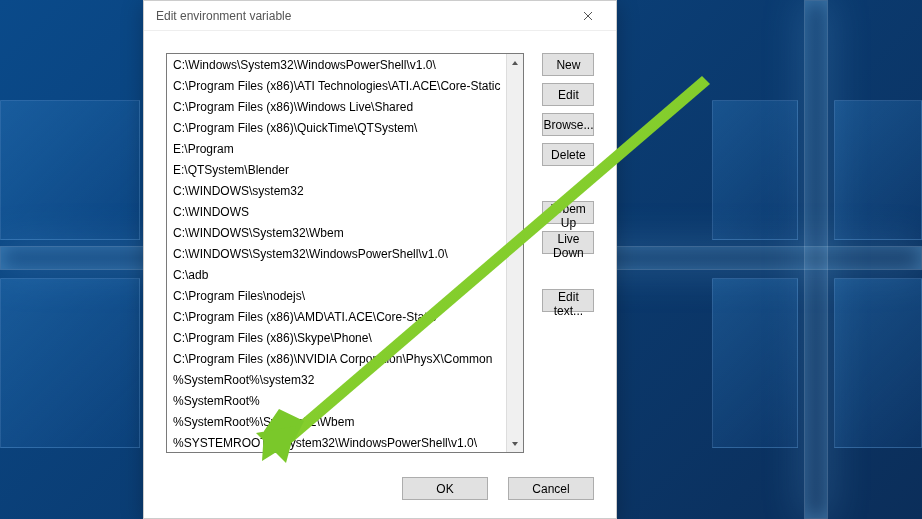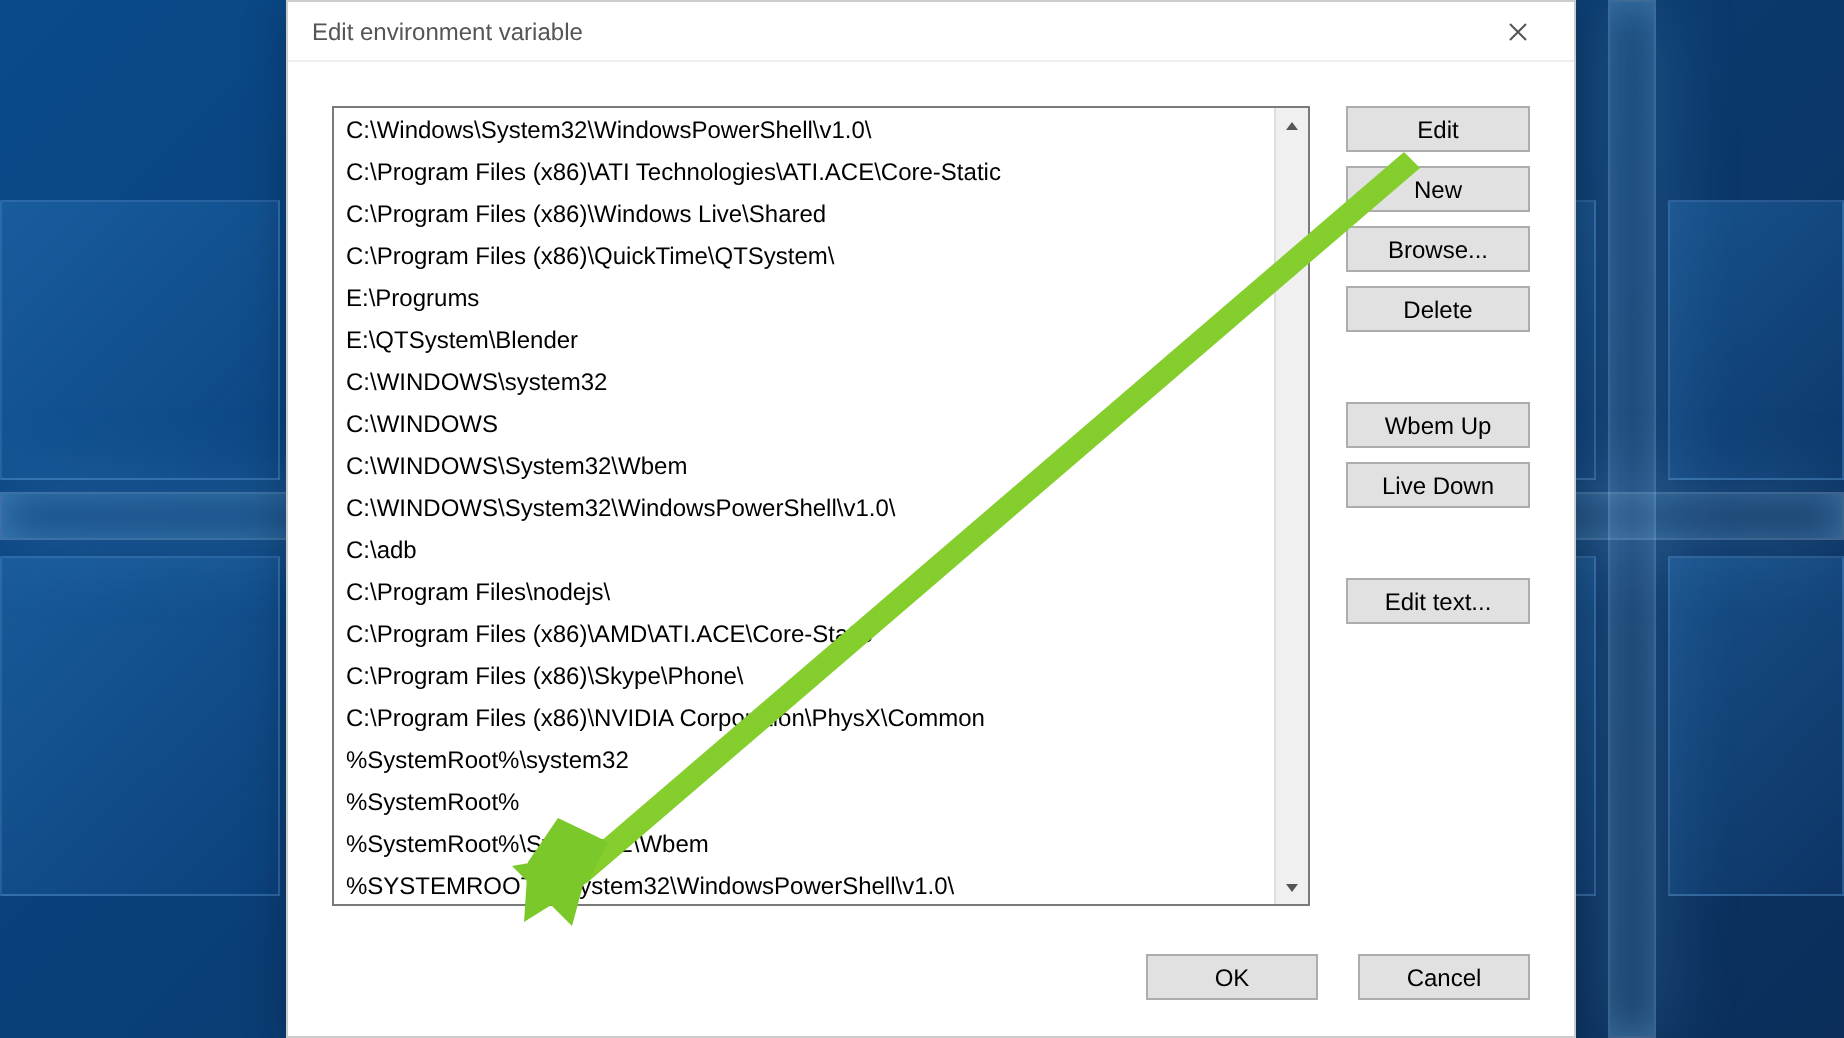--- a/index.html
+++ b/index.html
@@ -27,21 +27,21 @@
   .beam.vbar { width: 24px; top: 0; bottom: 0; }
   .pane {
     position: absolute;
     background: linear-gradient(135deg, rgba(50,130,200,0.35), rgba(20,80,150,0.15));
     border: 1px solid rgba(150,200,255,0.2);
   }
 
   .dialog {
     position: absolute;
     left: 143px; top: 0;
-    width: 645px; height: 519px;
+    width: 474px; height: 519px;
     background: #ffffff;
     border: 1px solid #cccccc;
     box-shadow: 0 4px 20px rgba(0,0,0,0.25);
     display: flex;
     flex-direction: column;
   }
   .titlebar {
     height: 30px;
     display: flex;
     align-items: center;
@@ -161,21 +161,21 @@
       </div>
     </div>
 
     <div class="body">
       <div class="listwrap">
         <div class="list" id="path-list">
             <div class="list-item">C:\Windows\System32\WindowsPowerShell\v1.0\</div>
             <div class="list-item">C:\Program Files (x86)\ATI Technologies\ATI.ACE\Core-Static</div>
             <div class="list-item">C:\Program Files (x86)\Windows Live\Shared</div>
             <div class="list-item">C:\Program Files (x86)\QuickTime\QTSystem\</div>
-            <div class="list-item">E:\Progrums</div>
+            <div class="list-item">E:\Program</div>
             <div class="list-item">E:\QTSystem\Blender</div>
             <div class="list-item">C:\WINDOWS\system32</div>
             <div class="list-item">C:\WINDOWS</div>
             <div class="list-item">C:\WINDOWS\System32\Wbem</div>
             <div class="list-item">C:\WINDOWS\System32\WindowsPowerShell\v1.0\</div>
             <div class="list-item">C:\adb</div>
             <div class="list-item">C:\Program Files\nodejs\</div>
             <div class="list-item">C:\Program Files (x86)\AMD\ATI.ACE\Core-Static</div>
             <div class="list-item">C:\Program Files (x86)\Skype\Phone\</div>
             <div class="list-item">C:\Program Files (x86)\NVIDIA Corporation\PhysX\Common</div>
@@ -193,22 +193,22 @@
           <div class="track"></div>
           <div class="arrow">
             <svg width="8" height="6" viewBox="0 0 8 6">
                 <path d="M4 5 L7 1 L1 1 Z" fill="#555"></path>
               </svg>
           </div>
         </div>
       </div>
 
       <div class="sidebuttons">
+        <button class="btn">New</button>
         <button class="btn">Edit</button>
-        <button class="btn">New</button>
         <button class="btn">Browse...</button>
         <button class="btn">Delete</button>
         <div class="gap-md"></div>
         <button class="btn">Wbem Up</button>
         <button class="btn">Live Down</button>
         <div class="gap-md"></div>
         <button class="btn">Edit text...</button>
       </div>
     </div>
 

